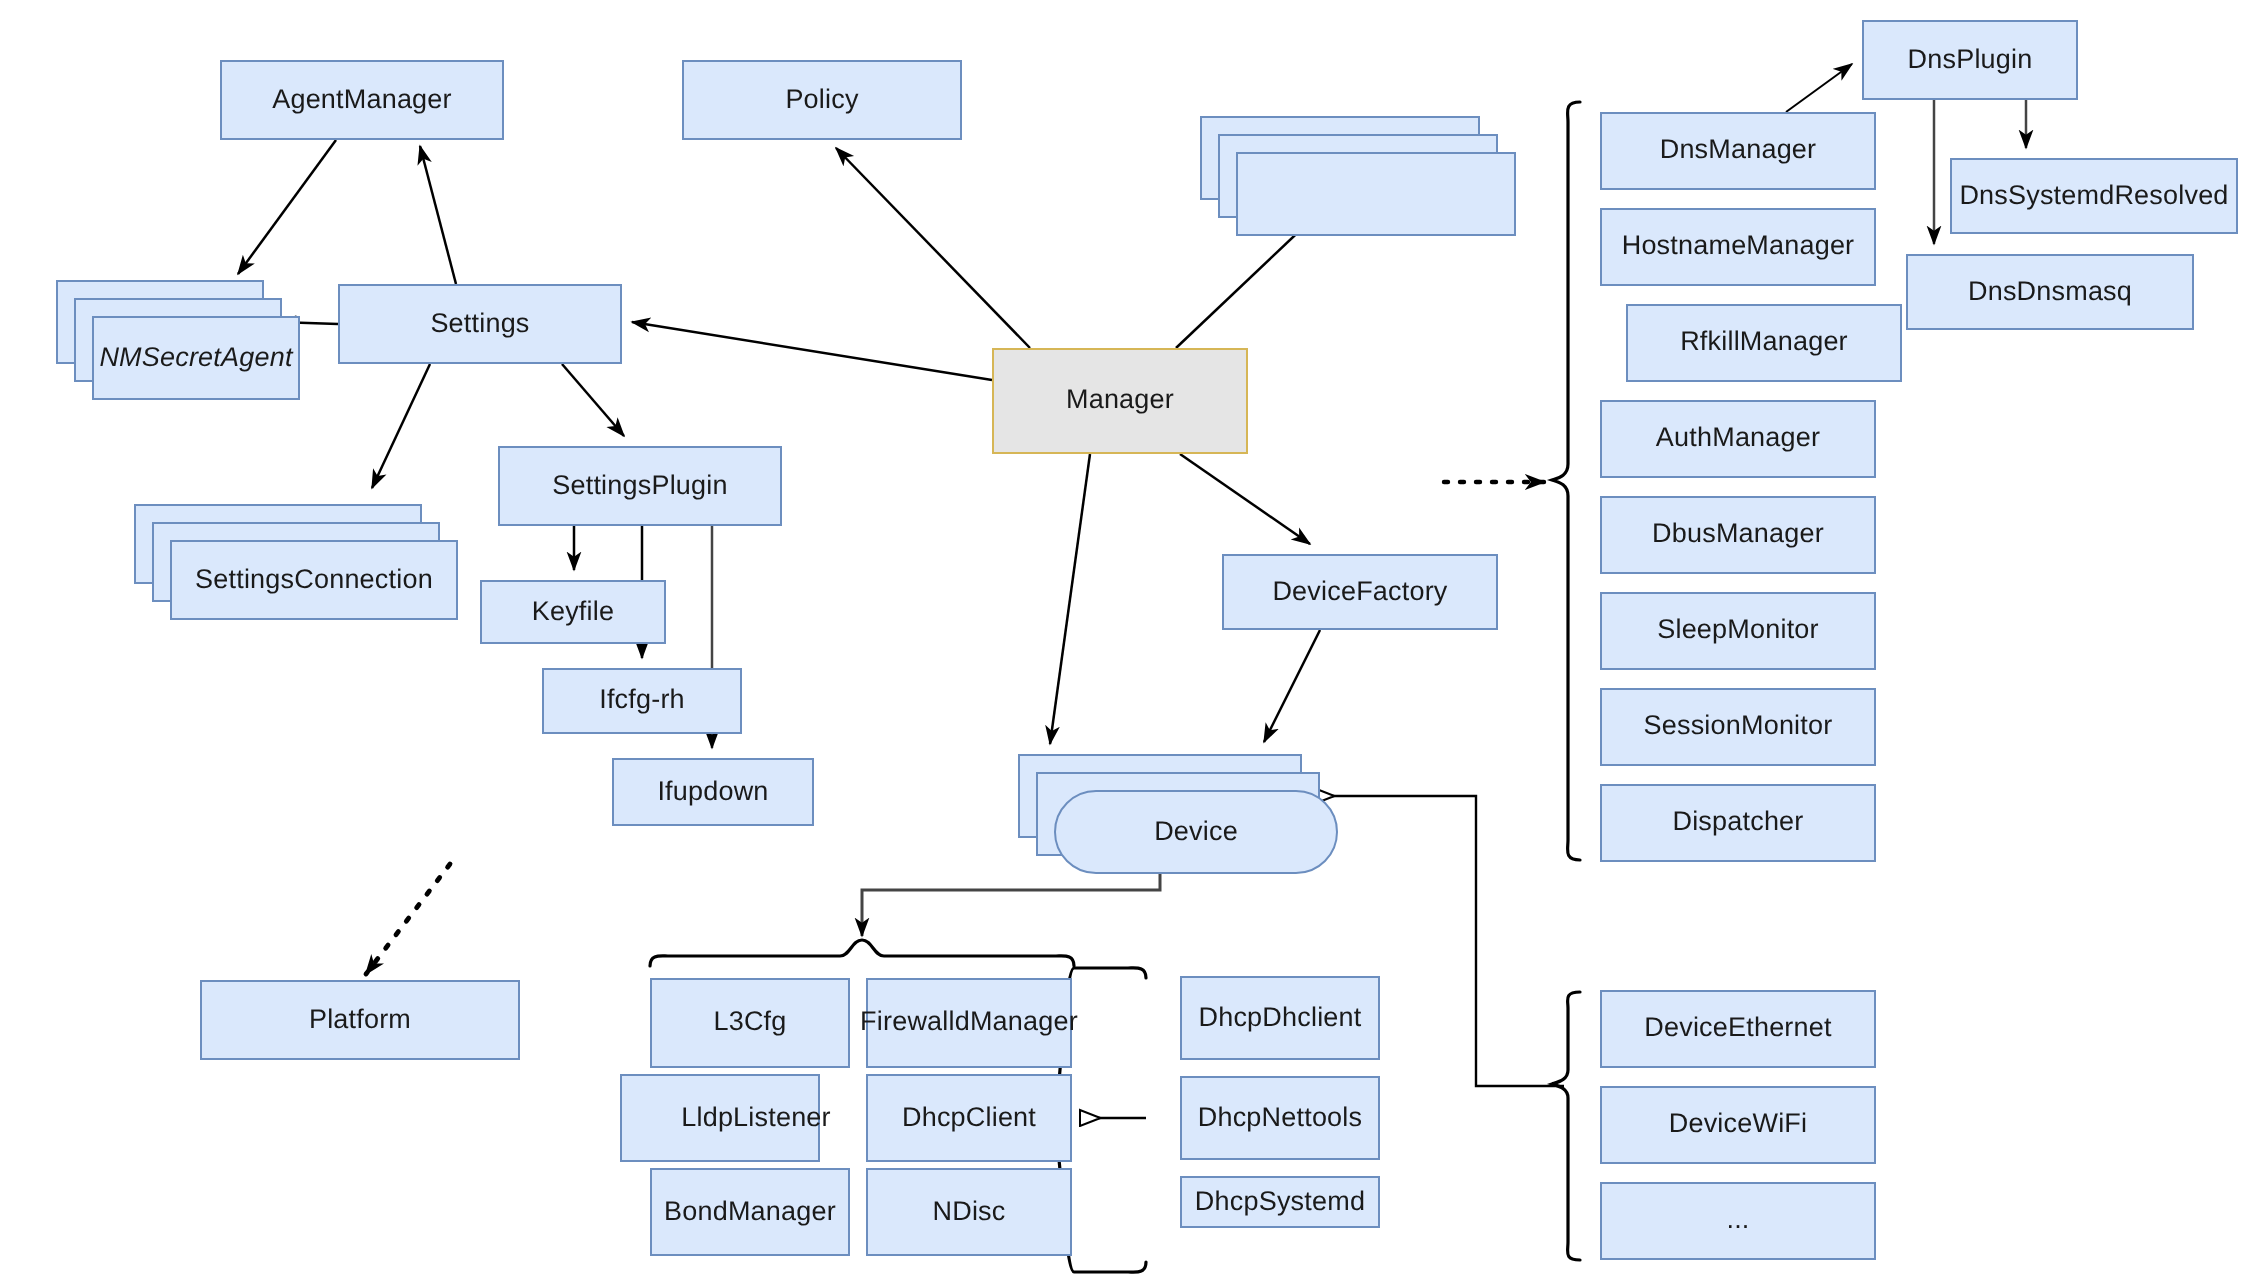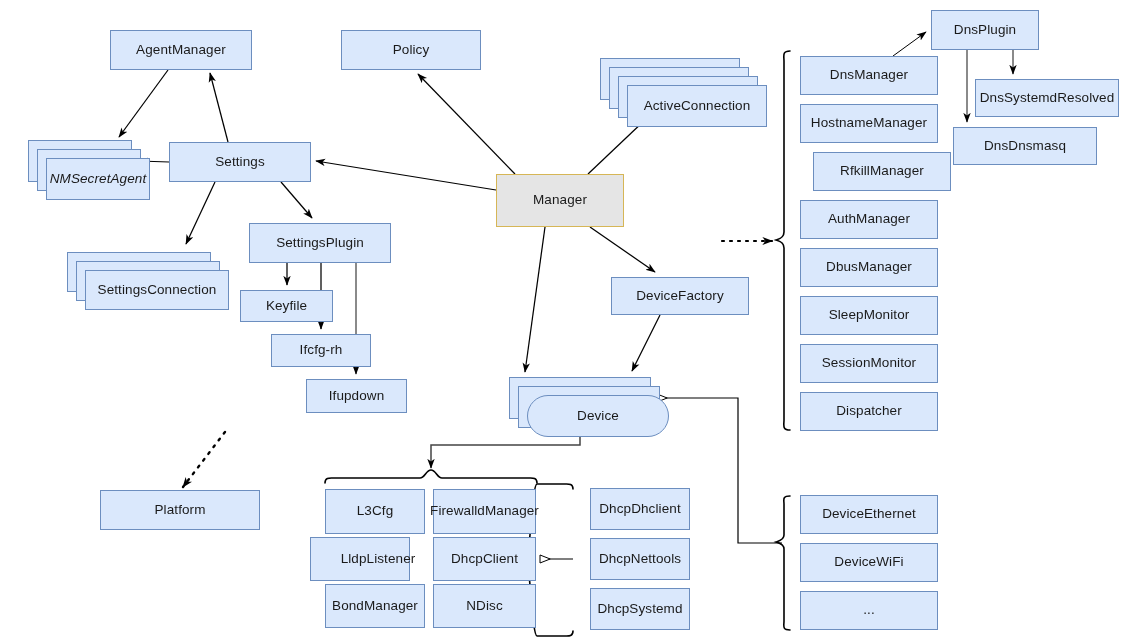--- a/index.html
+++ b/index.html
@@ -101,23 +101,20 @@
       <div class="node" style="left: 110px; top: 30px; width: 142px; height: 40px;">
         <span>AgentManager</span>
       </div>
       <div class="node" style="left: 341px; top: 30px; width: 140px; height: 40px;">
         <span>Policy</span>
       </div>
       <div class="stackwrap" style="left: 600px; top: 58px; width: 167px; height: 69px;">
         <div class="layer" style="left: 0px; top: 0px; width: 140px; height: 42px;"></div>
         <div class="layer" style="left: 9px; top: 9px; width: 140px; height: 42px;"></div>
         <div class="layer" style="left: 18px; top: 18px; width: 140px; height: 42px;"></div>
-        <div class="node" style="left: 27px; top: 27px; width: 140px; height: 42px;">
-          <span>ActiveConnection</span>
-        </div>
       </div>
       <div class="node" style="left: 931px; top: 10px; width: 108px; height: 40px;">
         <span>DnsPlugin</span>
       </div>
       <div class="node" style="left: 800px; top: 56px; width: 138px; height: 39px;">
         <span>DnsManager</span>
       </div>
       <div class="node" style="left: 975px; top: 79px; width: 144px; height: 38px;">
         <span>DnsSystemdResolved</span>
       </div>
@@ -207,21 +204,21 @@
       </div>
       <div class="node" style="left: 433px; top: 584px; width: 103px; height: 44px;">
         <span>NDisc</span>
       </div>
       <div class="node" style="left: 590px; top: 488px; width: 100px; height: 42px;">
         <span>DhcpDhclient</span>
       </div>
       <div class="node" style="left: 590px; top: 538px; width: 100px; height: 42px;">
         <span>DhcpNettools</span>
       </div>
-      <div class="node" style="left: 590px; top: 588px; width: 100px; height: 42px; text-align: center;">
+      <div class="node" style="left: 590px; top: 588px; width: 100px; height: 26px; text-align: center;">
         <span>DhcpSystemd</span>
       </div>
       <div class="node" style="left: 800px; top: 495px; width: 138px; height: 39px;">
         <span>DeviceEthernet</span>
       </div>
       <div class="node" style="left: 800px; top: 543px; width: 138px; height: 39px;">
         <span>DeviceWiFi</span>
       </div>
       <div class="node" style="left: 800px; top: 591px; width: 138px; height: 39px;">
         <span>...</span>

